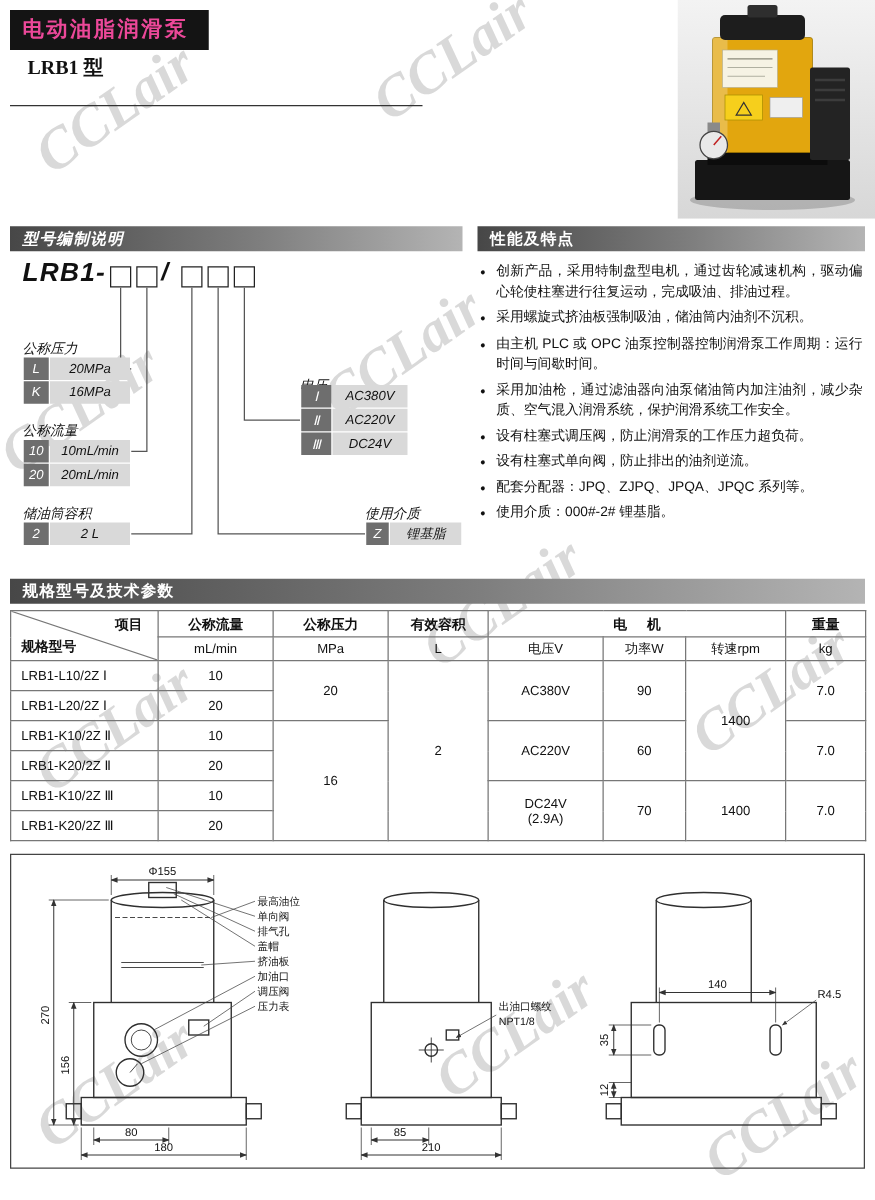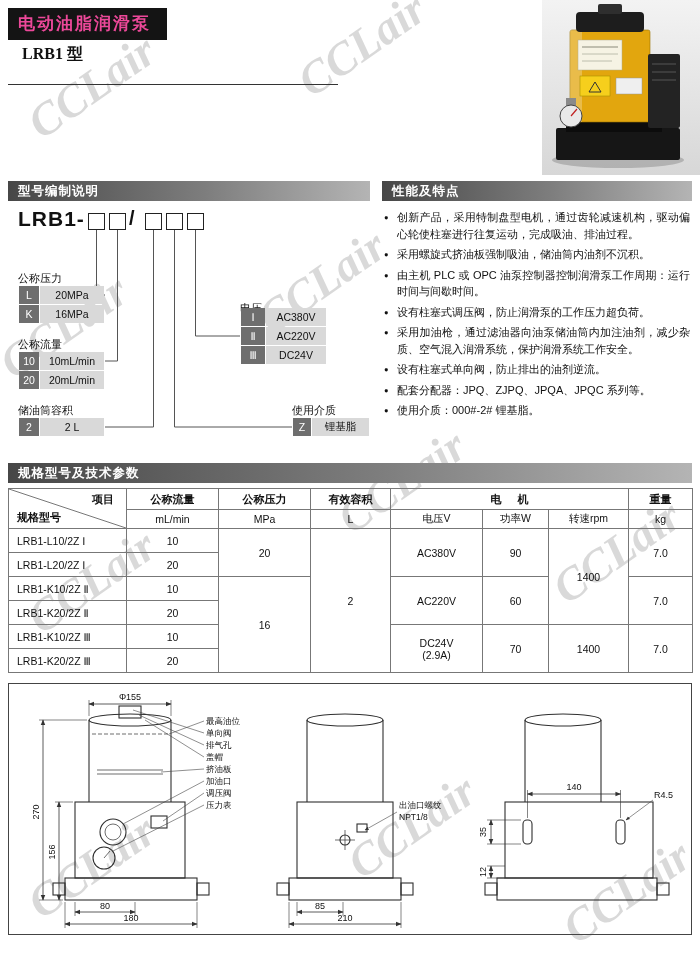--- a/index.html
+++ b/index.html
@@ -22,21 +22,21 @@
 
   
   .photo { position:absolute; top:0; right:0; width:158px; height:175px; }
 
   
   .sec-h { height:20px; line-height:20px; background:linear-gradient(90deg,#474747 0%,#7e7e7e 55%,#b4b4b4 100%);
            color:#fff; font-size:12.5px; font-weight:bold; letter-spacing:1px; padding-left:10px; }
 
   
   .cols { display:flex; gap:12px; margin:96px 8px 0 8px; }
-  .model-sec { width:362px; }
+  .model-sec { width:362px;font-style:italic; }
   .feat-sec { width:310px; }
 
   
   .model-diagram { position:relative; height:252px; }
   .model-lines { position:absolute; left:0; top:0; width:362px; height:252px; }
   .model-prefix { position:absolute; left:10px; top:6px; font-size:21px; font-weight:bold; letter-spacing:1px; }
   .model-slash { position:absolute; left:121px; top:6px; font-size:20px; font-weight:bold; }
   .mbox { position:absolute; top:12px; width:17px; height:17px; border:1.5px solid #222; background:#fff; }
   .b1{left:80px;} .b2{left:101px;} .b3{left:137px;} .b4{left:158px;} .b5{left:179px;}
   .opt-label { position:absolute; font-size:11px; color:#111; }
@@ -228,22 +228,22 @@
             </table>
         </div>
       </section>
 
       <section class="feat-sec">
         <div class="sec-h">性能及特点</div>
         <ul class="feat-list">
           <li>创新产品，采用特制盘型电机，通过齿轮减速机构，驱动偏心轮使柱塞进行往复运动，完成吸油、排油过程。</li>
           <li>采用螺旋式挤油板强制吸油，储油筒内油剂不沉积。</li>
           <li>由主机 PLC 或 OPC 油泵控制器控制润滑泵工作周期：运行时间与间歇时间。</li>
+          <li>采用加油枪，通过滤油器向油泵储油筒内加注油剂，减少杂质、空气混入润滑系统，保护润滑系统工作安全。</li>
           <li>设有柱塞式调压阀，防止润滑泵的工作压力超负荷。</li>
-          <li>采用加油枪，通过滤油器向油泵储油筒内加注油剂，减少杂质、空气混入润滑系统，保护润滑系统工作安全。</li>
           <li>设有柱塞式单向阀，防止排出的油剂逆流。</li>
           <li>配套分配器：JPQ、ZJPQ、JPQA、JPQC 系列等。</li>
           <li>使用介质：000#-2# 锂基脂。</li>
         </ul>
       </section>
     </div>
 
     
     <section class="spec-sec">
       <div class="sec-h">规格型号及技术参数</div>

